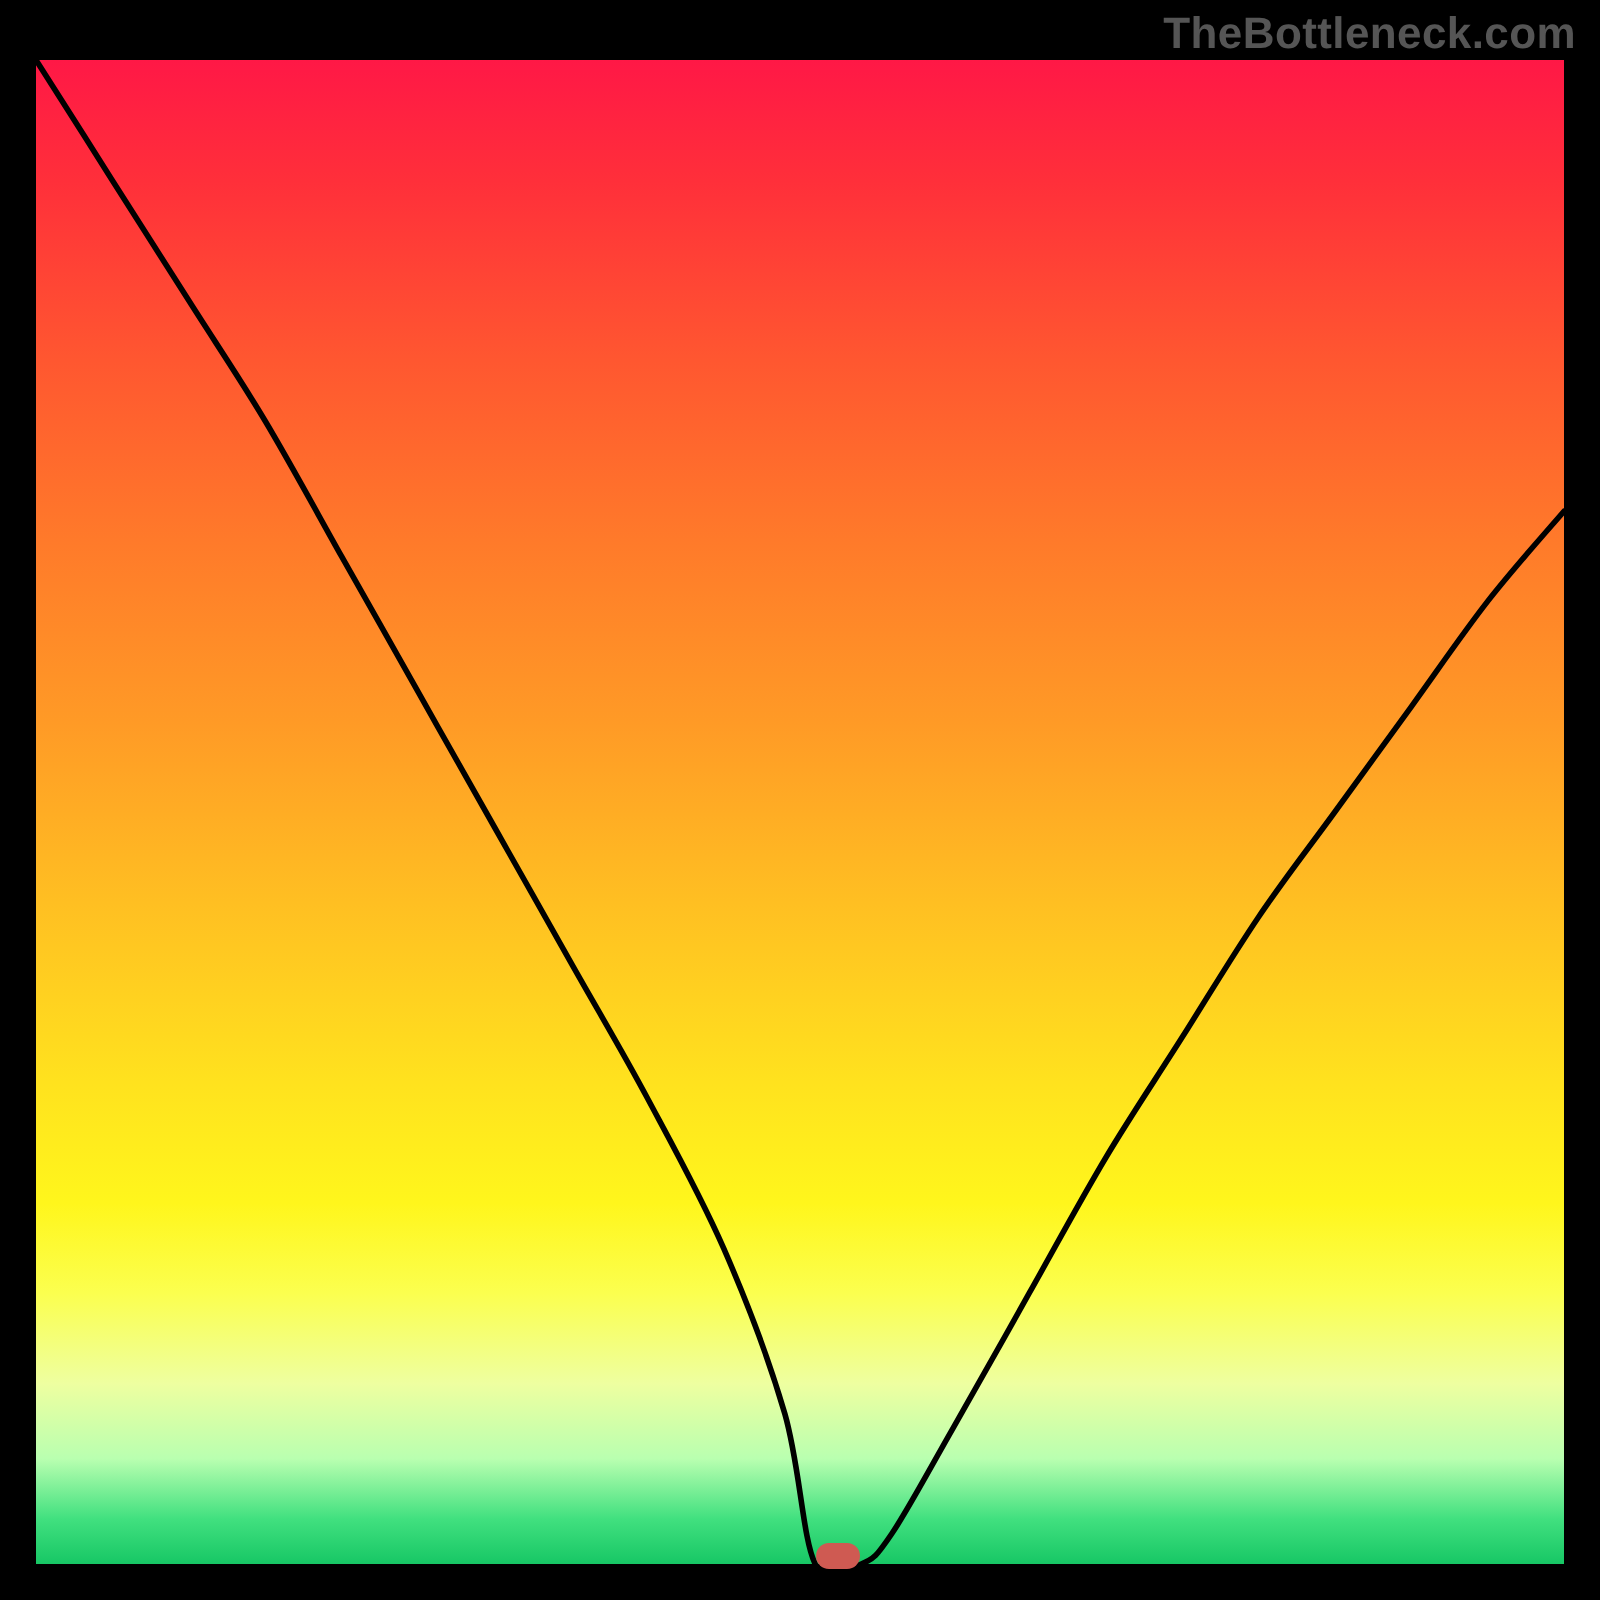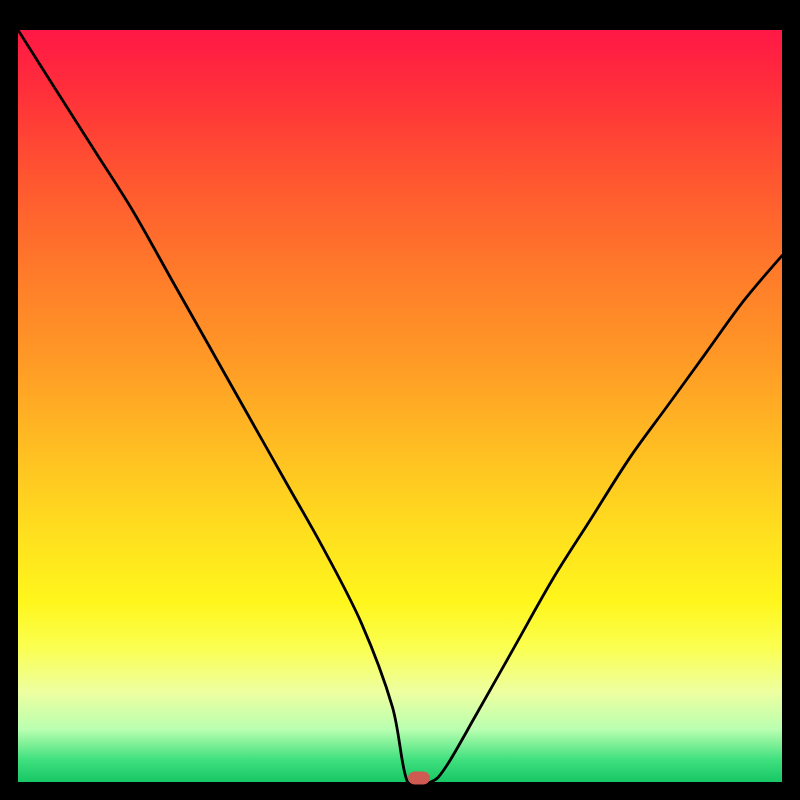--- a/index.html
+++ b/index.html
@@ -68,20 +68,21 @@
     border-radius: 7px;
     background: #cf5a52;
     transform: translate(-50%, -50%);
   }
 </style>
 </head>
 <body>
 
 <div class="frame">
 
+  <div class="watermark">TheBottleneck.com</div>
 
   <div class="plot-area">
     <div class="gradient"></div>
 
     <svg class="curve" viewBox="0 0 764 752" preserveAspectRatio="none">
       <path id="curve-path" fill="none" stroke="#000" stroke-width="2.8" stroke-linecap="round" stroke-linejoin="round" d="M 0.0 0.0 C 6.4 10.0, 25.5 40.1, 38.2 60.2 C 50.9 80.2, 63.7 100.3, 76.4 120.3 C 89.1 140.4, 101.9 159.2, 114.6 180.5 C 127.3 201.8, 140.1 225.6, 152.8 248.2 C 165.5 270.7, 178.3 293.3, 191.0 315.8 C 203.7 338.4, 216.5 361.0, 229.2 383.5 C 241.9 406.1, 254.7 428.6, 267.4 451.2 C 280.1 473.8, 292.9 495.1, 305.6 518.9 C 318.3 542.7, 332.3 567.8, 343.8 594.1 C 355.3 620.4, 366.7 650.5, 374.4 676.8 C 382.0 703.1, 383.3 739.5, 389.6 752.0 C 396.0 764.5, 406.2 754.5, 412.6 752.0 C 418.9 749.5, 420.2 748.2, 427.8 737.0 C 435.5 725.7, 446.9 704.4, 458.4 684.3 C 469.9 664.3, 483.9 639.2, 496.6 616.6 C 509.3 594.1, 522.1 570.3, 534.8 549.0 C 547.5 527.7, 560.3 508.9, 573.0 488.8 C 585.7 468.7, 598.5 447.4, 611.2 428.6 C 623.9 409.8, 636.7 393.5, 649.4 376.0 C 662.1 358.5, 674.9 340.9, 687.6 323.4 C 700.3 305.8, 713.1 287.0, 725.8 270.7 C 738.5 254.4, 757.6 233.1, 764.0 225.6"></path>
     </svg>
 
     <div id="marker" class="marker" style="left: 401.1px; top: 748px;"></div>
   </div>

